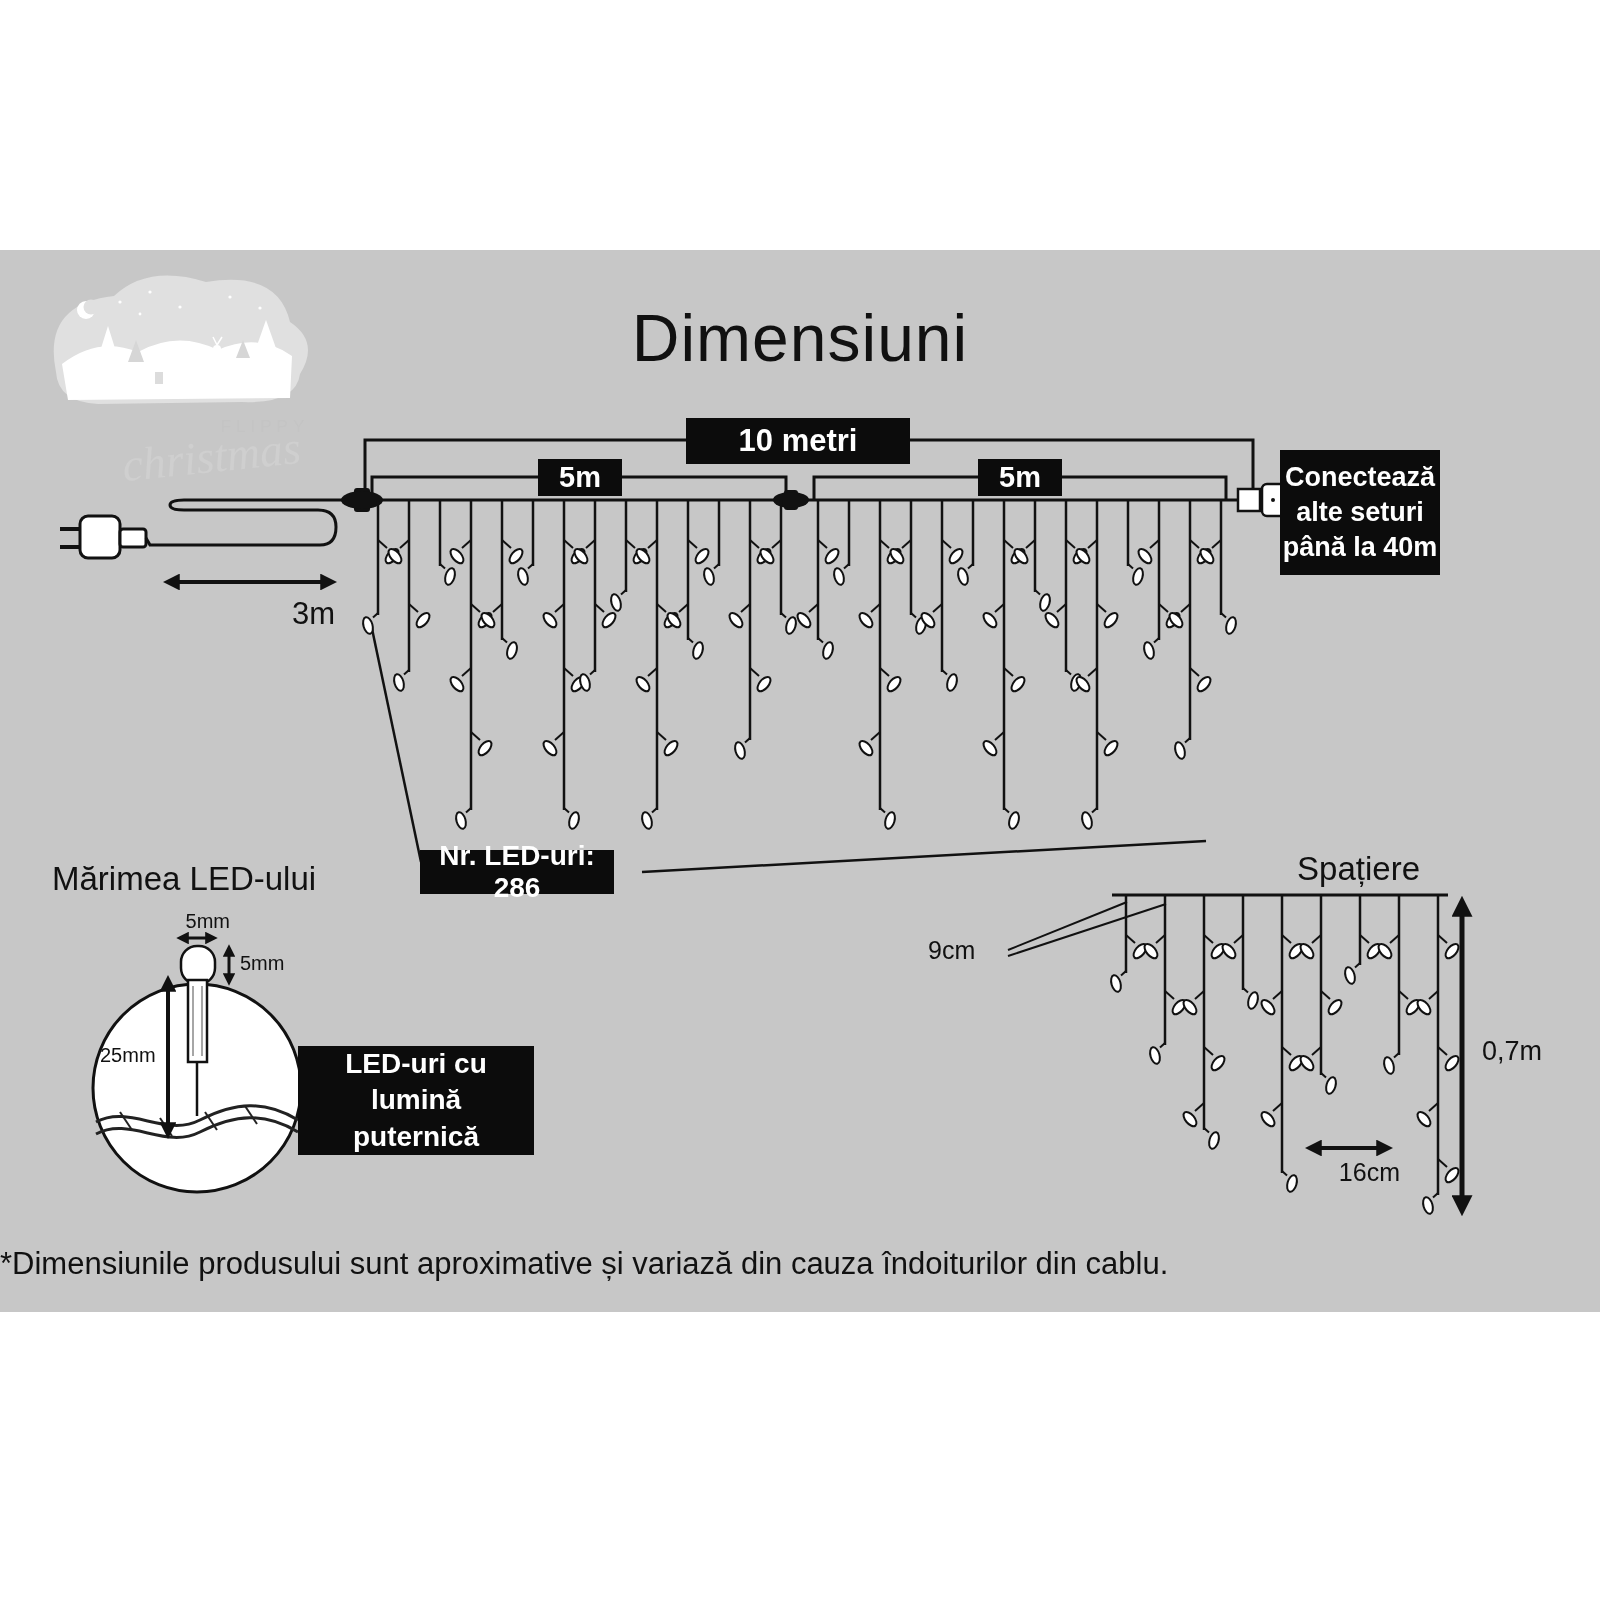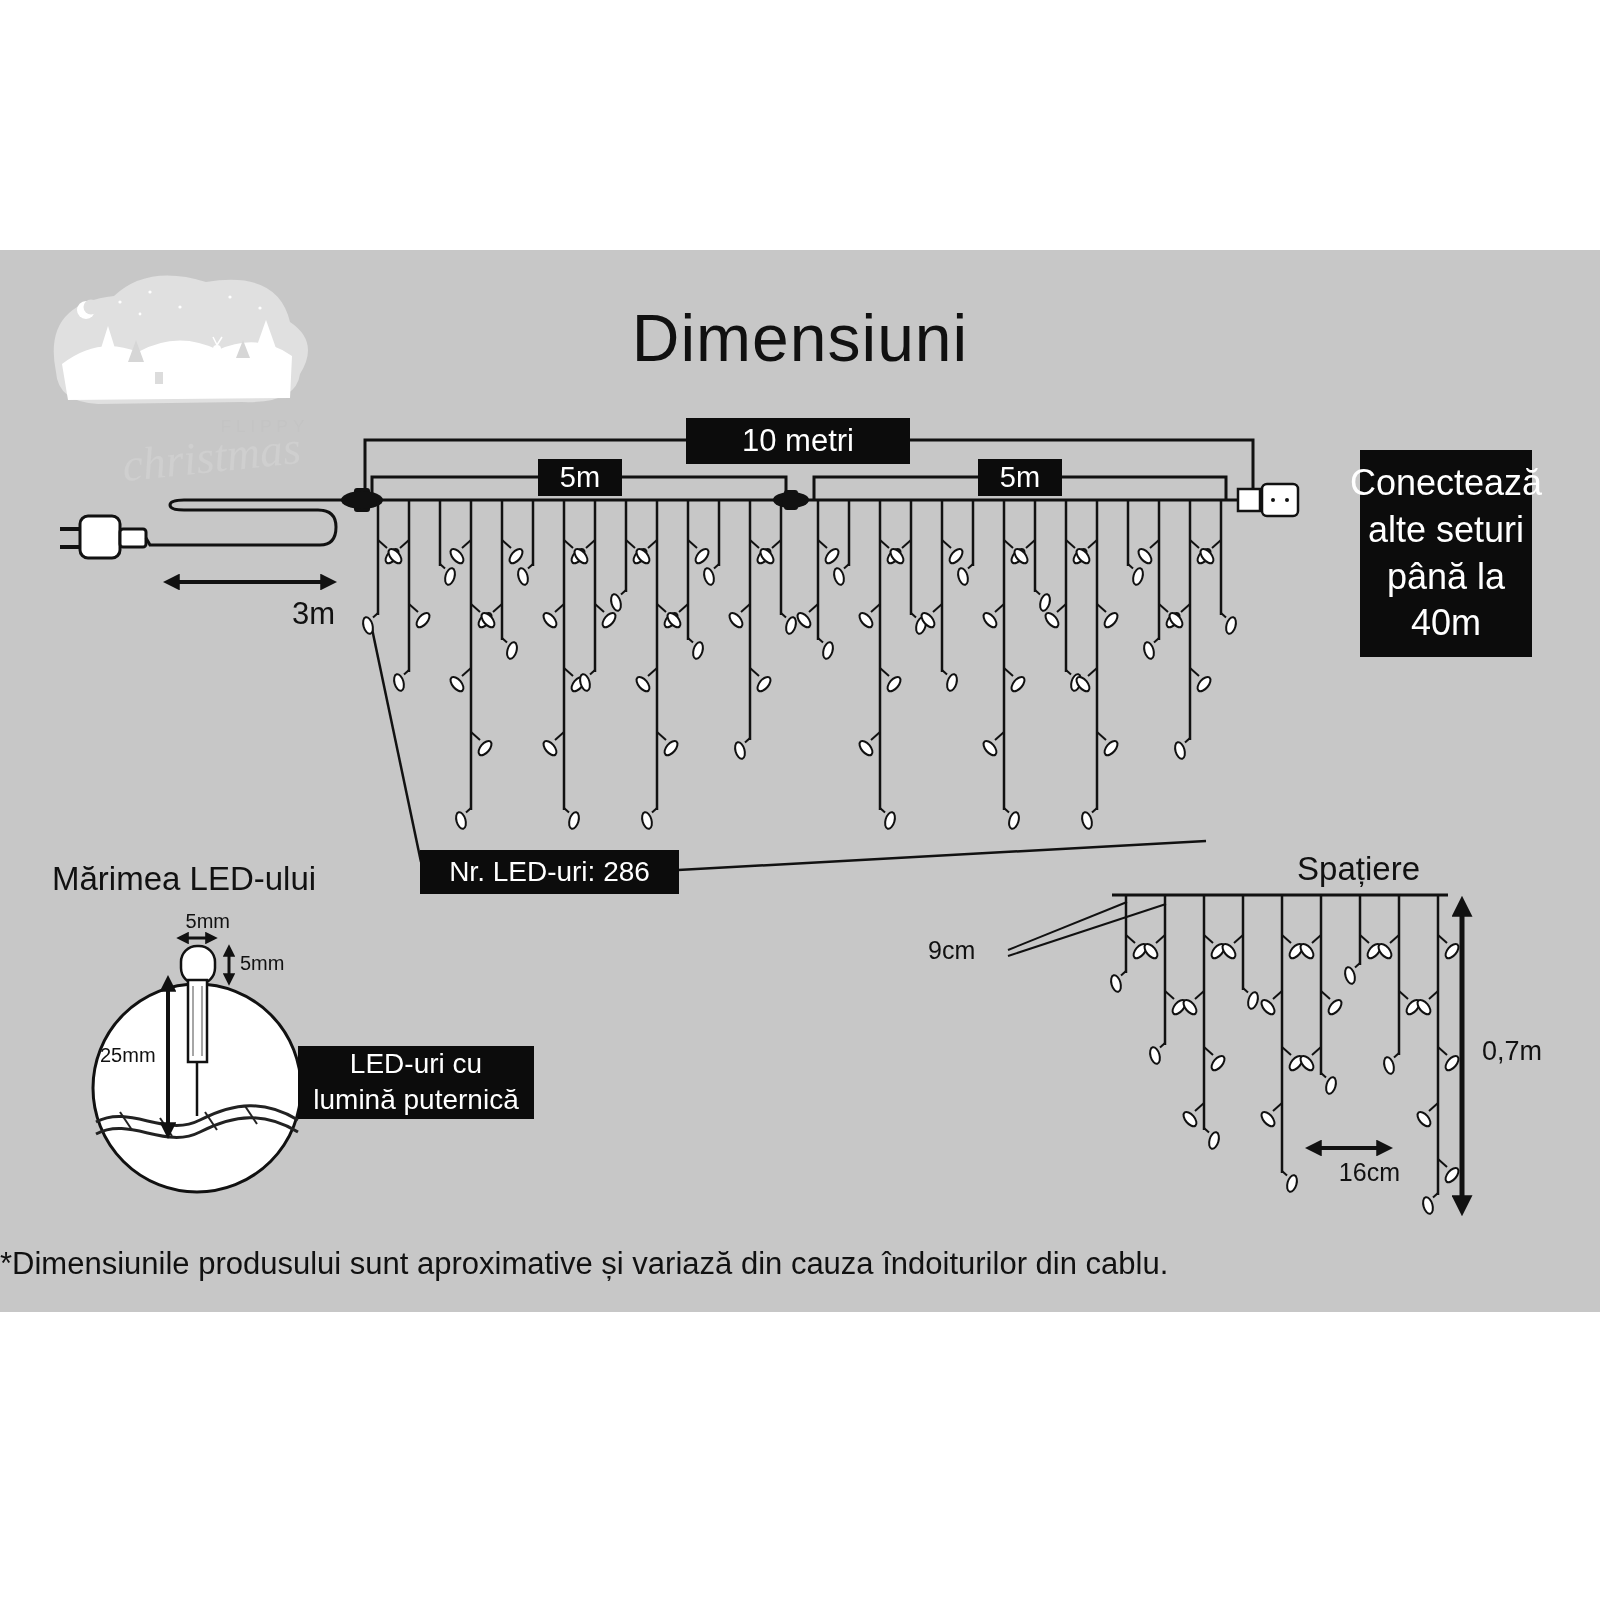--- a/index.html
+++ b/index.html
@@ -9,21 +9,21 @@
   }
   .band{position:absolute;left:0;top:250px;width:1600px;height:1062px;background:#c7c7c7;z-index:0}
   #draw{position:absolute;left:0;top:0;z-index:2}
   #logo{position:absolute;left:28px;top:252px;z-index:3}
   .title{
     position:absolute;left:0;top:300px;width:100%;text-align:center;
     font-size:66px;font-weight:400;letter-spacing:1px;z-index:3;
   }
   .box{
     position:absolute;background:#0c0c0c;color:#fff;z-index:4;
-    display:flex;align-items:center;justify-content:center;text-align:center;
+    display:flex;align-items:center;justify-content:center;text-align:center;font-weight:bold;
   }
   .lbl{position:absolute;z-index:4;white-space:nowrap}
   .center{text-align:right}
   .footnote{
     position:absolute;left:0;top:1246px;width:100%;text-align:left;
     font-size:31px;z-index:4;
   }
 </style>
 </head>
 <body>
@@ -475,22 +475,22 @@
         <ellipse cx="1452" cy="1175.1" rx="4.5" ry="8.5" fill="#fff" stroke="#111" stroke-width="2" transform="rotate(40 1452 1175.1)"></ellipse>
         <line x1="1438" y1="1193" x2="1433" y2="1197.5" stroke="#111" stroke-width="2"></line>
         <ellipse cx="1428" cy="1205.5" rx="4.5" ry="8.5" fill="#fff" stroke="#111" stroke-width="2" transform="rotate(-16 1428 1205.5)"></ellipse>
       </g>
     </g>
   </svg>
 
 <div class="box" style="left:686px;top:418px;width:224px;height:46px;font-size:31px">10 metri</div>
 <div class="box" style="left:538px;top:459px;width:84px;height:37px;font-size:29px">5m</div>
 <div class="box" style="left:978px;top:459px;width:84px;height:37px;font-size:29px">5m</div>
-<div class="box" style="left:1360px;top:450px;width:160px;padding:10px 6px;font-size:36px;line-height:1.3">Conectează alte seturi până la 40m</div>
-<div class="box" style="left:420px;top:850px;width:259px;height:44px;font-size:28px">Nr. LED-uri: 286</div>
+<div class="box" style="left:1280px;top:450px;width:160px;padding:10px 0;font-size:27px;line-height:1.3">Conectează alte seturi până la 40m</div>
+<div class="box" style="left:420px;top:850px;width:194px;height:44px;font-size:28px">Nr. LED-uri: 286</div>
 <div class="box" style="left:298px;top:1046px;width:220px;padding:0 8px;font-size:28px;line-height:1.3">LED-uri cu lumină puternică</div>
 
 <div class="lbl center" style="left:165px;top:596px;width:170px;font-size:31px">3m</div>
 <div class="lbl" style="left:52px;top:860px;font-size:33px">Mărimea LED-ului</div>
 <div class="lbl center" style="left:1150px;top:850px;width:270px;font-size:33px">Spațiere</div>
 <div class="lbl" style="left:928px;top:936px;font-size:25px">9cm</div>
 <div class="lbl center" style="left:1300px;top:1158px;width:100px;font-size:25px">16cm</div>
 <div class="lbl" style="left:1482px;top:1036px;font-size:27px">0,7m</div>
 <div class="lbl center" style="left:166px;top:910px;width:64px;font-size:20px">5mm</div>
 <div class="lbl" style="left:240px;top:952px;font-size:20px">5mm</div>

